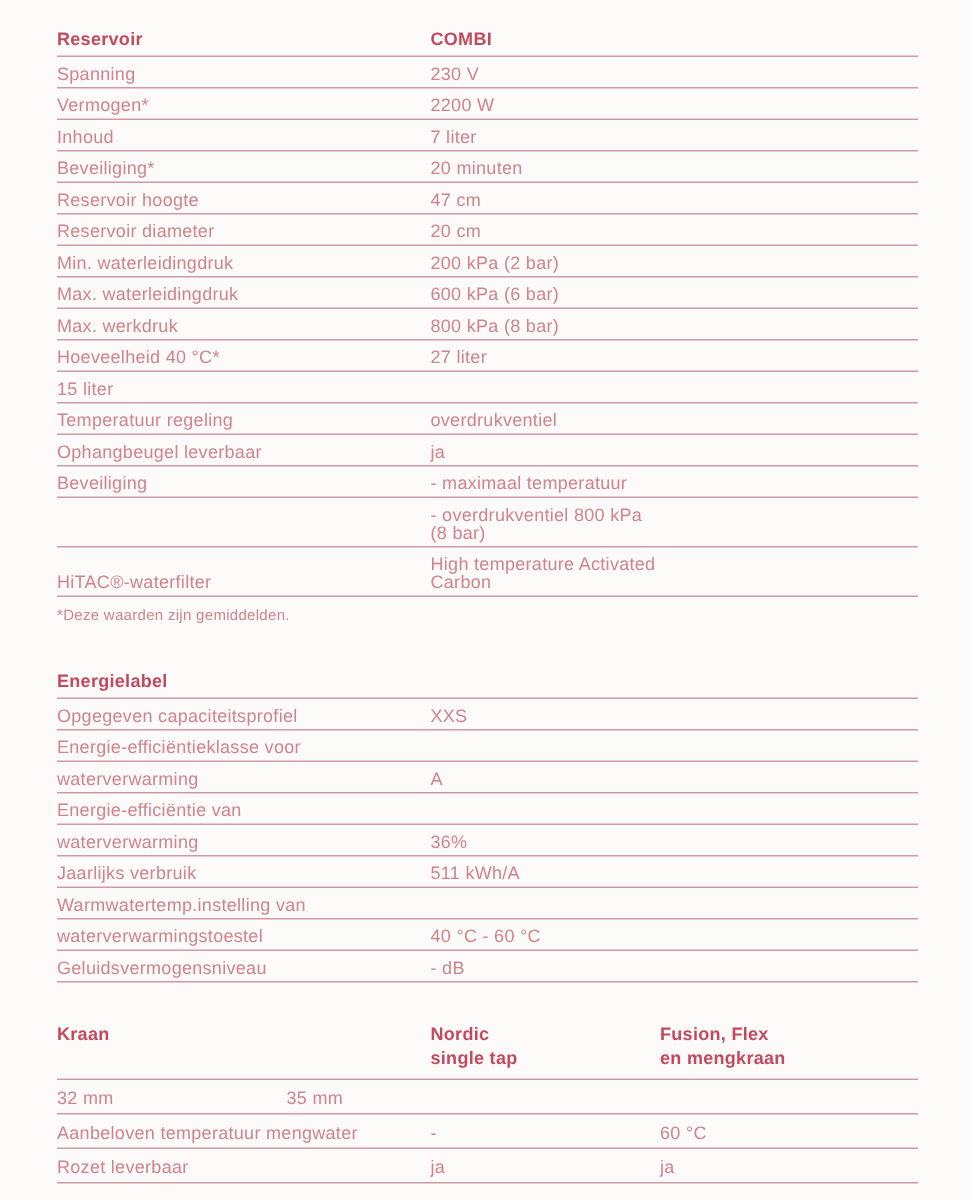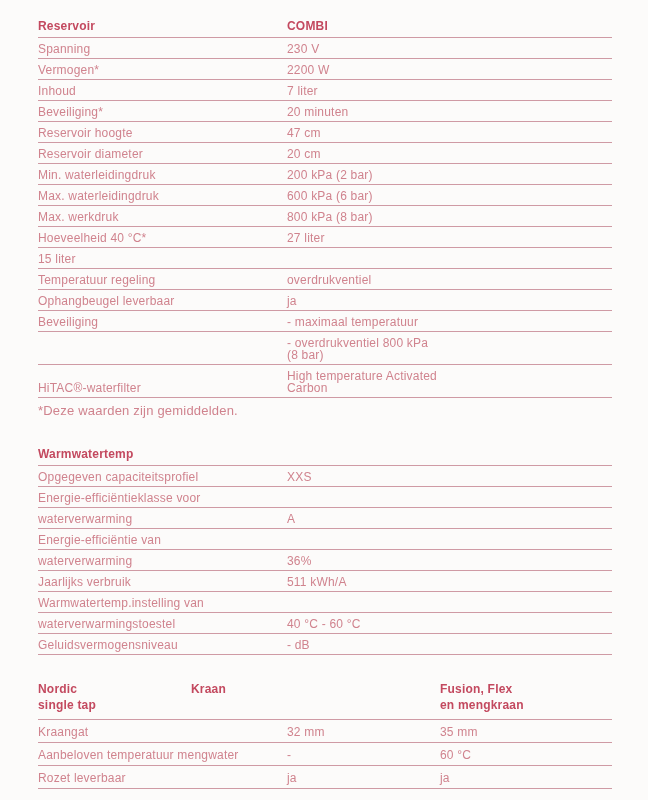--- a/index.html
+++ b/index.html
@@ -45,21 +45,21 @@
     font-size:12px;
     line-height:12px;
     letter-spacing:.2px;
   }
   .kraan .row{padding:6px 0 4px;}
   .c1{flex:0 0 249px;}
   .c2{flex:0 0 153px;}
   .c3{flex:1 1 auto;}
   .footnote{
     margin-top:8px;
-    font-size:13px;
+    font-size:10px;
     line-height:10px;
     color:var(--body);
     letter-spacing:.2px;
   }
   .energielabel{margin-top:32px;}
   .energielabel .thead{padding-bottom:4px;}
   .kraan{margin-top:26px;}
 </style>
 </head>
 <body>
@@ -134,21 +134,21 @@
     <div class="row">
         <div class="c1">HiTAC®-waterfilter</div>
         <div class="c2">High temperature Activated Carbon</div>
       </div>
 
     <div class="footnote">*Deze waarden zijn gemiddelden.</div>
   </div>
 
   <div class="section energielabel">
     <div class="thead">
-      <div class="cell c1">Warmwatertemp</div>
+      <div class="cell c1">Energielabel</div>
     </div>
 
     <div class="row">
         <div class="c1">Opgegeven capaciteitsprofiel</div>
         <div class="c2">XXS</div>
       </div>
     <div class="row">
         <div class="c1">Energie-efficiëntieklasse voor</div>
         <div class="c2"></div>
       </div>
@@ -177,33 +177,32 @@
         <div class="c2">40 °C - 60 °C</div>
       </div>
     <div class="row">
         <div class="c1">Geluidsvermogensniveau</div>
         <div class="c2">- dB</div>
       </div>
   </div>
 
   <div class="section kraan">
     <div class="thead tall">
+      <div class="cell c1">Kraan</div>
       <div class="cell c2">
         <div>Nordic</div>
         <div>single tap</div>
       </div>
-      <div class="cell c1">Kraan</div>
       <div class="cell c3">
         <div>Fusion, Flex</div>
         <div>en mengkraan</div>
       </div>
     </div>
 
     <div class="row">
-        <div class="c1">Kraangat</div>
         <div class="c2">32 mm</div>
         <div class="c3">35 mm</div>
       </div>
     <div class="row">
         <div class="c1">Aanbeloven temperatuur mengwater</div>
         <div class="c2">-</div>
         <div class="c3">60 °C</div>
       </div>
     <div class="row">
         <div class="c1">Rozet leverbaar</div>

